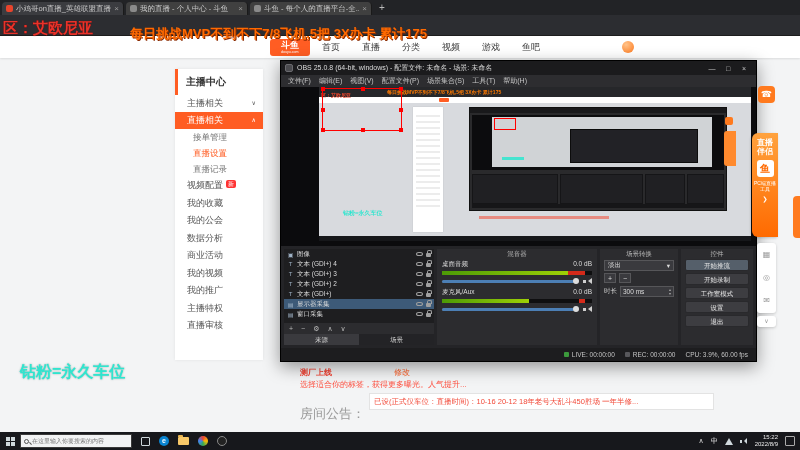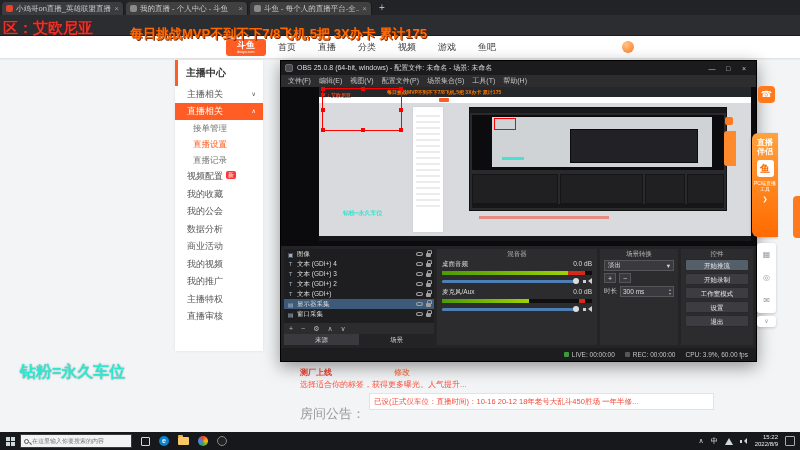--- a/index.html
+++ b/index.html
@@ -12,33 +12,33 @@
   .tab { height:13px; display:flex; align-items:center; padding:0 4px; width:122px; background:#404040; border-right:1px solid #1a1a1a; border-radius:4px 4px 0 0; margin-left:2px; }
   .tab.active { background:#3b3c40; }
   .fav { width:7px; height:7px; border-radius:2px; margin-right:3px; flex:none; }
   .fav.red { background:#e8442c; } .fav.gray { background:#8a8a8a; }
   .tab-t { font-size:7.5px; color:#c9c9c9; white-space:nowrap; overflow:hidden; flex:1; }
   .tab-x { font-size:8px; color:#9a9a9a; margin-left:3px; }
   .newtab { color:#bbb; font-size:10px; margin:0 0 2px 7px; }
   .addrbar { position:absolute; left:0; top:15px; width:800px; height:21px; background:#2c2d31; border-bottom:1px solid #1e1e1e; }
 
   
-  .dy-header { position:absolute; left:0; top:36px; width:800px; height:22px; background:#fff; box-shadow:0 1px 2px rgba(0,0,0,.10); display:flex; align-items:center; z-index:2; }
+  .dy-header { position:absolute; left:0; top:36px; width:800px; height:22px; background:#fff; box-shadow:0 1px 2px rgba(0,0,0,.10); display:flex; align-items:center; z-index:2;padding-left:44px; }
   .dy-logo { margin-left:226px; width:40px; height:17px; background:#ff5d23; border-radius:3px; color:#fff; display:flex; flex-direction:column; align-items:center; justify-content:center; line-height:1; }
   .dy-logo b { font-size:9px; }
   .dy-logo i { font-size:4px; font-style:normal; transform:scale(.9); }
   .dy-nav { display:flex; margin-left:12px; gap:22px; }
   .dy-nav span { font-size:9px; color:#3a3a3a; }
   .dy-avatar { position:absolute; left:622px; top:5px; width:12px; height:12px; border-radius:50%; background:radial-gradient(circle at 35% 30%,#ffc38a,#ff7a1e); }
 
   
   .page { position:absolute; left:0; top:58px; width:800px; height:374px; background:#f3f4f5; }
 
   
-  .sidebar { position:absolute; left:175px; top:60px; width:88px; height:291px; background:#fff; box-shadow:0 0 3px rgba(0,0,0,.08); z-index:1; }
+  .sidebar { position:absolute; left:175px; top:69px; width:88px; height:291px; background:#fff; box-shadow:0 0 3px rgba(0,0,0,.08); z-index:1; }
   .sb-title { border-left:3px solid #ff5d23; padding:6px 0 6px 8px; font-size:10px; font-weight:bold; color:#333; }
   .sb-group { height:17px; line-height:17px; padding:0 7px 0 12px; font-size:9px; color:#555; display:flex; justify-content:space-between; align-items:center; }
   .sb-group.active { background:#ff5d23; color:#fff; }
   .sb-chev { font-size:6px; }
   .sb-child { height:16px; line-height:16px; padding-left:18px; font-size:8.5px; color:#777; }
   .sb-child.cur { color:#ff5d23; }
   .sb-item { height:17.5px; line-height:17.5px; padding-left:12px; font-size:9px; color:#555; }
   .sb-badge { display:inline-block; margin-left:3px; background:#ff3333; color:#fff; font-size:6px; line-height:8px; padding:0 2px; border-radius:2px; vertical-align:2px; }
 
   

